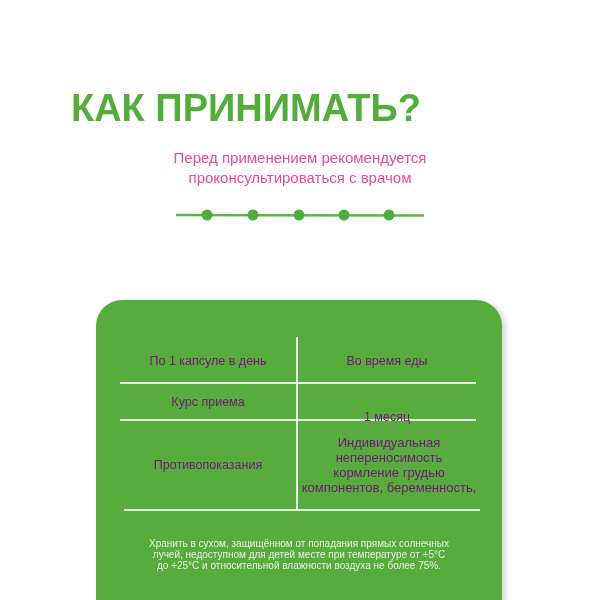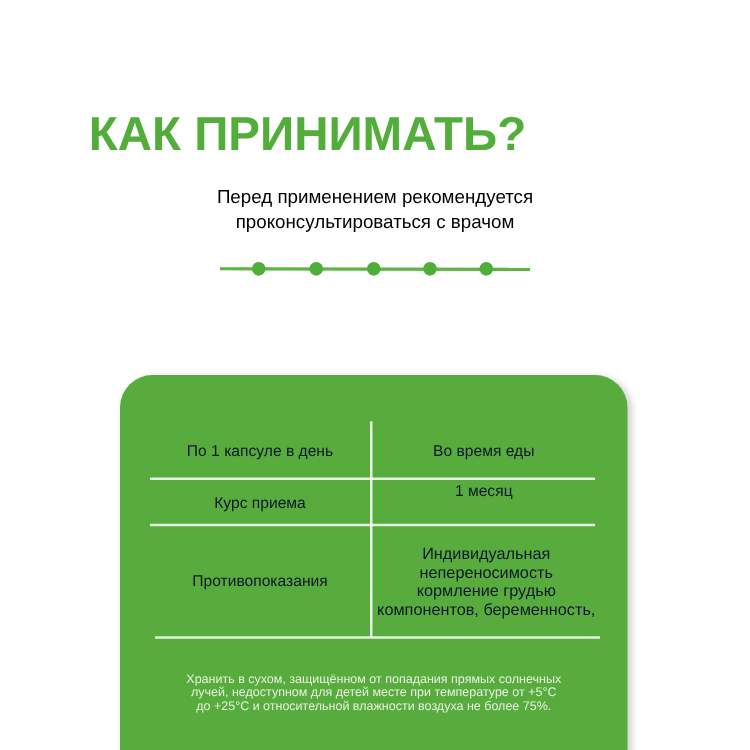--- a/index.html
+++ b/index.html
@@ -29,21 +29,21 @@
       letter-spacing: 0px;
       line-height: 48px;
     }
     .subtitle {
       position: absolute;
       left: 0;
       top: 148px;
       width: 600px;
       text-align: center;
       font-size: 15px;
-      color: #000000;
+      color: #ec4899;
       line-height: 20px;
     }
     .divider {
       position: absolute;
       left: 176px;
       top: 205px;
       width: 248px;
       height: 20px;
     }
     .card {
@@ -64,21 +64,21 @@
       height: 173px;
       background: rgba(255,255,255,0.85);
     }
     .grid-hline {
       position: absolute;
       height: 2px;
       background: rgba(255,255,255,0.85);
     }
     .cell {
       position: absolute;
-      color: #0f172a;
+      color: #701a75;
       font-size: 12.5px;
       text-align: center;
       display: flex;
       align-items: center;
       justify-content: center;
       line-height: 16px;
     }
     .cell.multi {
       font-size: 13px;
       line-height: 15px;
@@ -119,21 +119,21 @@
 
     <div class="grid-vline"></div>
     <div class="grid-hline" style="left:24px; top:82px; width:356px;"></div>
     <div class="grid-hline" style="left:24px; top:119px; width:356px;"></div>
     <div class="grid-hline" style="left:28px; top:209px; width:356px;"></div>
 
     <div class="cell" style="left:24px; top:40px; width:176px; height:42px;">По 1 капсуле в день</div>
     <div class="cell" style="left:24px; top:84px; width:176px; height:35px;">Курс приема</div>
 
     <div class="cell" style="left:202px; top:40px; width:178px; height:42px;">Во время еды</div>
-    <div class="cell" style="left:202px; top:72px; width:178px; height:41px;">1 месяц</div>
+    <div class="cell" style="left:202px; top:96px; width:178px; height:41px;">1 месяц</div>
 
     <div class="cell" style="left:24px; top:121px; width:176px; height:88px;">Противопоказания</div>
     <div class="cell multi" style="left:202px; top:121px; width:182px; height:88px; flex-direction:column;">
       <div>Индивидуальная</div>
       <div>непереносимость</div>
       <div>кормление грудью</div>
       <div>компонентов, беременность,</div>
     </div>
 
     <div class="storage-note">

